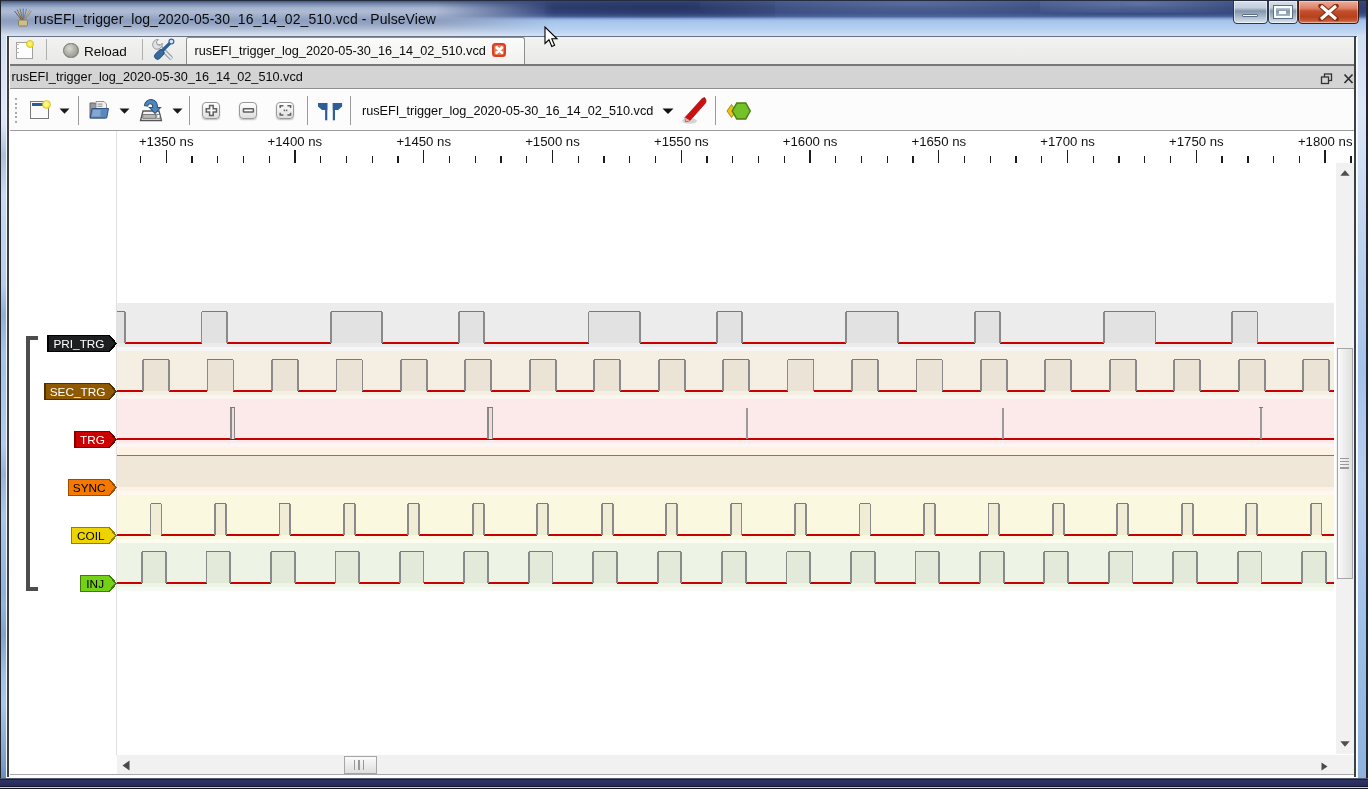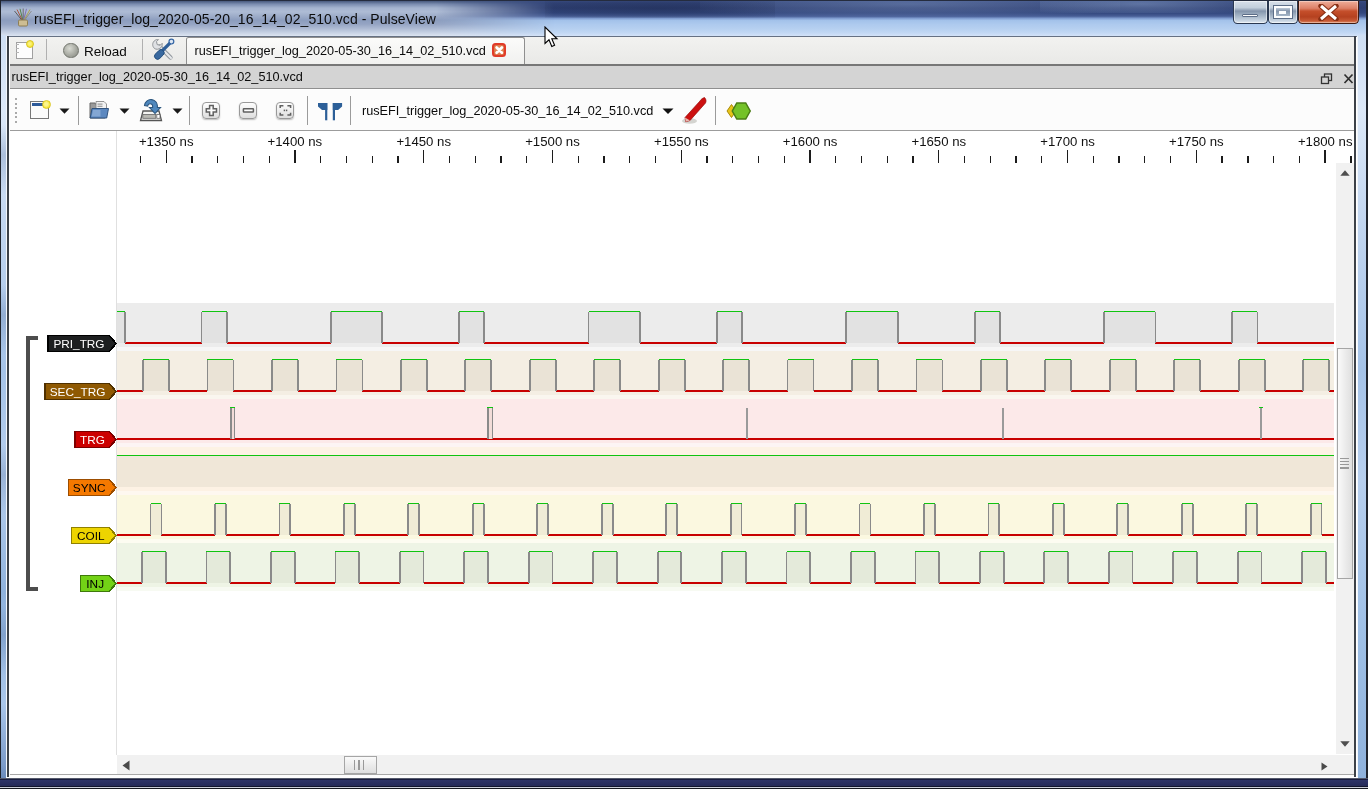--- a/index.html
+++ b/index.html
@@ -25,21 +25,21 @@
     <path d="M10.5,15 L2.5,5" stroke="#555"></path>
     <path d="M10.7,15 L5,3.5" stroke="#b05030"></path>
     <path d="M11,15 L8,2.8" stroke="#4a7a3a"></path>
     <path d="M11.2,15 L11.2,2.5" stroke="#666"></path>
     <path d="M11.4,15 L14.5,2.8" stroke="#7a6ab0"></path>
     <path d="M11.6,15 L18,3.5" stroke="#b0a040"></path>
     <path d="M11.8,15 L19.5,5" stroke="#888"></path>
   </g>
   <rect x="6.5" y="14" width="9" height="6" rx="1.2" fill="#cdbd93" stroke="#8d7d52" stroke-width="1"></rect>
 </svg>
-<div class="abs" style="left:34px;top:10.5px;font-size:14px;letter-spacing:0.05px;color:#0c0c0c;">rusEFI_trigger_log_2020-05-20_16_14_02_510.vcd - PulseView</div>
+<div class="abs" style="left:34px;top:10.5px;font-size:14px;letter-spacing:0.05px;color:#0c0c0c;">rusEFI_trigger_log_2020-05-30_16_14_02_510.vcd - PulseView</div>
 
 <div class="abs" style="left:1232.5px;top:0.8px;width:35.3px;height:23.4px;border:1px solid #2a3850;border-top:none;border-radius:0 0 4.5px 4.5px;box-sizing:border-box;background:linear-gradient(to bottom,#d8e0ea 0%,#c3cfdc 30%,#8494ab 46%,#8fa0b5 53%,#a9b8c9 70%,#c5d2df 88%,#e0e8f0 100%);box-shadow:inset 0 0 0 1px rgba(255,255,255,0.5);"></div>
 <div class="abs" style="left:1241.5px;top:13.8px;width:16.5px;height:3.6px;background:#fdfdfe;border:1px solid #5d6e88;border-radius:1px;box-sizing:border-box;"></div>
 <div class="abs" style="left:1267.8px;top:0.8px;width:30.3px;height:23.4px;border:1px solid #2a3850;border-top:none;border-radius:0 0 4.5px 4.5px;box-sizing:border-box;background:linear-gradient(to bottom,#d8e0ea 0%,#c3cfdc 30%,#8494ab 46%,#8fa0b5 53%,#a9b8c9 70%,#c5d2df 88%,#e0e8f0 100%);box-shadow:inset 0 0 0 1px rgba(255,255,255,0.5);"></div>
 <div class="abs" style="left:1273.5px;top:6.2px;width:18px;height:11.5px;border:2.6px solid #fcfdfe;outline:1px solid #5d6e88;box-sizing:border-box;"></div>
 <div class="abs" style="left:1279.3px;top:10.6px;width:6.5px;height:3.8px;background:#fcfdfe;"></div>
 <div class="abs" style="left:1298.1px;top:0.8px;width:60.5px;height:23.4px;border:1px solid #411b10;border-top:none;border-radius:0 0 4.5px 4.5px;box-sizing:border-box;background:linear-gradient(to bottom,#efae9a 0%,#dd8168 33%,#c44f2c 46%,#c04a26 55%,#b54120 72%,#c65a36 90%,#e08d68 100%);box-shadow:inset 0 0 0 1px rgba(255,255,255,0.35);"></div>
 <svg class="abs" style="left:1318px;top:3.5px" width="21" height="17" viewBox="0 0 21 17">
   <path d="M3,2 L18,15 M18,2 L3,15" stroke="#8a3015" stroke-width="5.4" stroke-linecap="round"></path>
   <path d="M3,2 L18,15 M18,2 L3,15" stroke="#ffffff" stroke-width="3" stroke-linecap="butt"></path>

